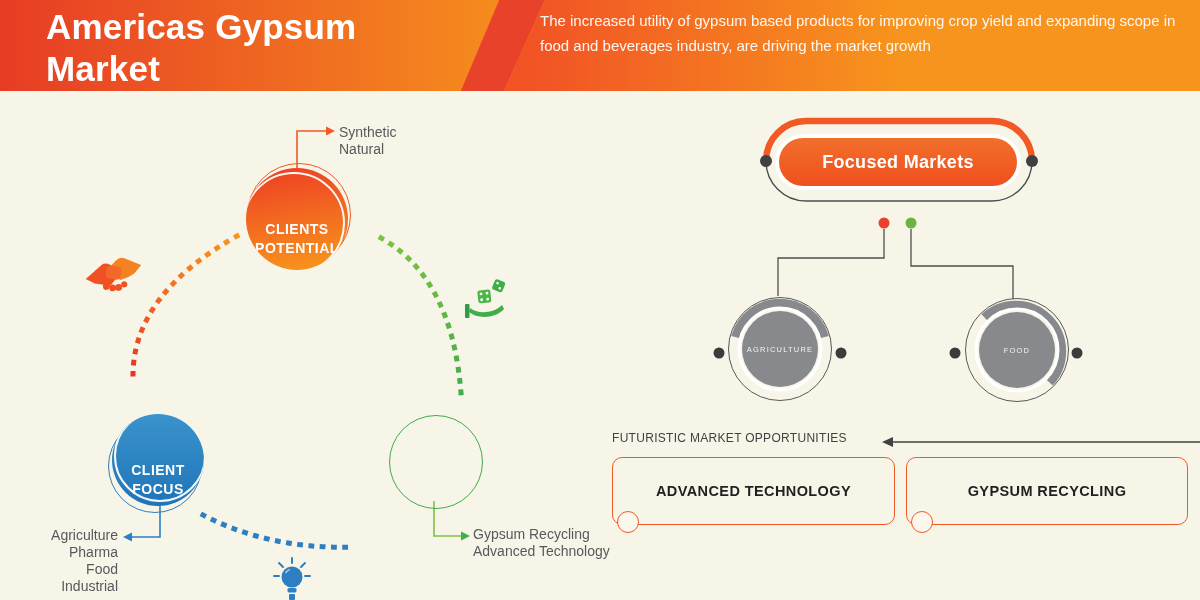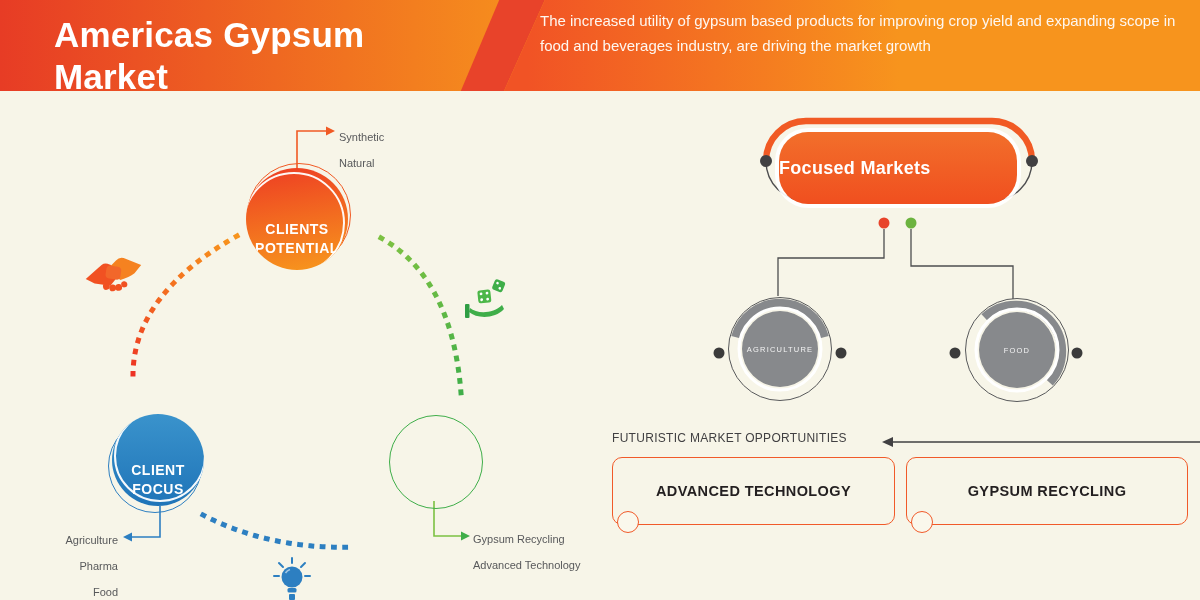--- a/index.html
+++ b/index.html
@@ -6,21 +6,21 @@
   .canvas{position:relative;width:1200px;height:600px;background:#f7f5e8;overflow:hidden;
           font-family:"Liberation Sans",sans-serif;}
   
   .header{position:absolute;left:0;top:0;width:1200px;height:91px;
           background:linear-gradient(90deg,#e73c25 0%,#f7941d 46%);}
   .header-stripe{position:absolute;inset:0;background:#e8432a;
           clip-path:polygon(41.6% 0,45.4% 0,42% 100%,38.4% 100%);}
   .header-right{position:absolute;inset:0;
           background:linear-gradient(90deg,#f15325 44%,#f7941d 75%);
           clip-path:polygon(45.4% 0,100% 0,100% 100%,42% 100%);}
-  .title{position:absolute;left:42px;top:2px;width:400px;margin:12px;
+  .title{position:absolute;left:42px;top:2px;width:400px;margin:4px;
          font-size:35px;line-height:42px;font-weight:700;color:#fff;letter-spacing:.2px;}
   .subtitle{position:absolute;left:540px;top:8px;width:640px;margin:0;
          font-size:15px;line-height:25px;font-weight:400;color:#fef7f0;}
   
   .overlay{position:absolute;left:0;top:0;z-index:1;}
   
   .node{position:absolute;border-radius:50%;overflow:hidden;display:flex;align-items:center;
         justify-content:center;text-align:center;color:#fff;z-index:3;}
   .node span{white-space:pre-line;font-weight:700;font-size:14px;line-height:19px;letter-spacing:.5px;margin-top:39px;}
   .node::before{content:"";position:absolute;inset:0;border:2px solid rgba(255,255,255,.95);border-radius:50%;}
@@ -31,29 +31,29 @@
            background:linear-gradient(180deg,#3a93cc,#1f74b8);}
   .node-cf::before{transform:translate(2px,-4px);}
   .node-hb{left:387px;top:409px;width:92px;height:92px;
            background:linear-gradient(135deg,#8cc63f 5%,#2fa84a 90%);}
   .node-hb::before{transform:translate(-2px,-4px);}
   .node-ring{position:absolute;border-radius:50%;z-index:2;}
   .ring-cp{left:246px;top:168px;width:102px;height:102px;border:1.8px solid #f15a24;transform:translate(1px,-5px);}
   .ring-cf{left:112px;top:414px;width:92px;height:92px;border:1.8px solid #2d7fc1;transform:translate(-4px,5px);}
   .ring-hb{left:387px;top:409px;width:92px;height:92px;border:1.8px solid #3fae49;transform:translate(2px,6px);}
   
-  .callout{position:absolute;color:#58595b;font-size:11px;line-height:26px;white-space:pre-line;z-index:3;}
+  .callout{position:absolute;color:#58595b;font-size:14px;line-height:17px;white-space:pre-line;z-index:3;}
   .co-synthetic{left:339px;top:124px;}
   .co-agri{right:1082px;top:527px;text-align:right;}
   .co-gypsum{left:473px;top:526px;}
   
-  .fm-pill{position:absolute;left:779px;top:132px;width:238px;height:72px;border-radius:29px;
+  .fm-pill{position:absolute;left:779px;top:138px;width:238px;height:48px;border-radius:29px;
            background:linear-gradient(180deg,#f26f2b,#f04f1f);
            box-shadow:0 0 0 4px rgba(255,255,255,.92);
-           display:flex;align-items:center;justify-content:flex-start;z-index:3;}
+           display:flex;align-items:center;justify-content:center;z-index:3;}
   .fm-pill span{color:#fff;font-weight:700;font-size:18px;letter-spacing:.3px;}
   
   .opp-heading{position:absolute;left:612px;top:431px;font-size:12px;color:#414042;
                letter-spacing:.3px;z-index:3;}
   .opp-box{position:absolute;top:457px;height:66px;border:1.6px solid #f15a29;border-radius:10px;
            display:flex;align-items:center;justify-content:center;z-index:3;}
   .opp-box span{font-weight:700;font-size:14.5px;color:#231f20;letter-spacing:.4px;}
   .box-1{left:612px;width:281px;}
   .box-2{left:906px;width:280px;}
   .corner-dot{position:absolute;top:511px;width:20px;height:20px;border-radius:50%;

